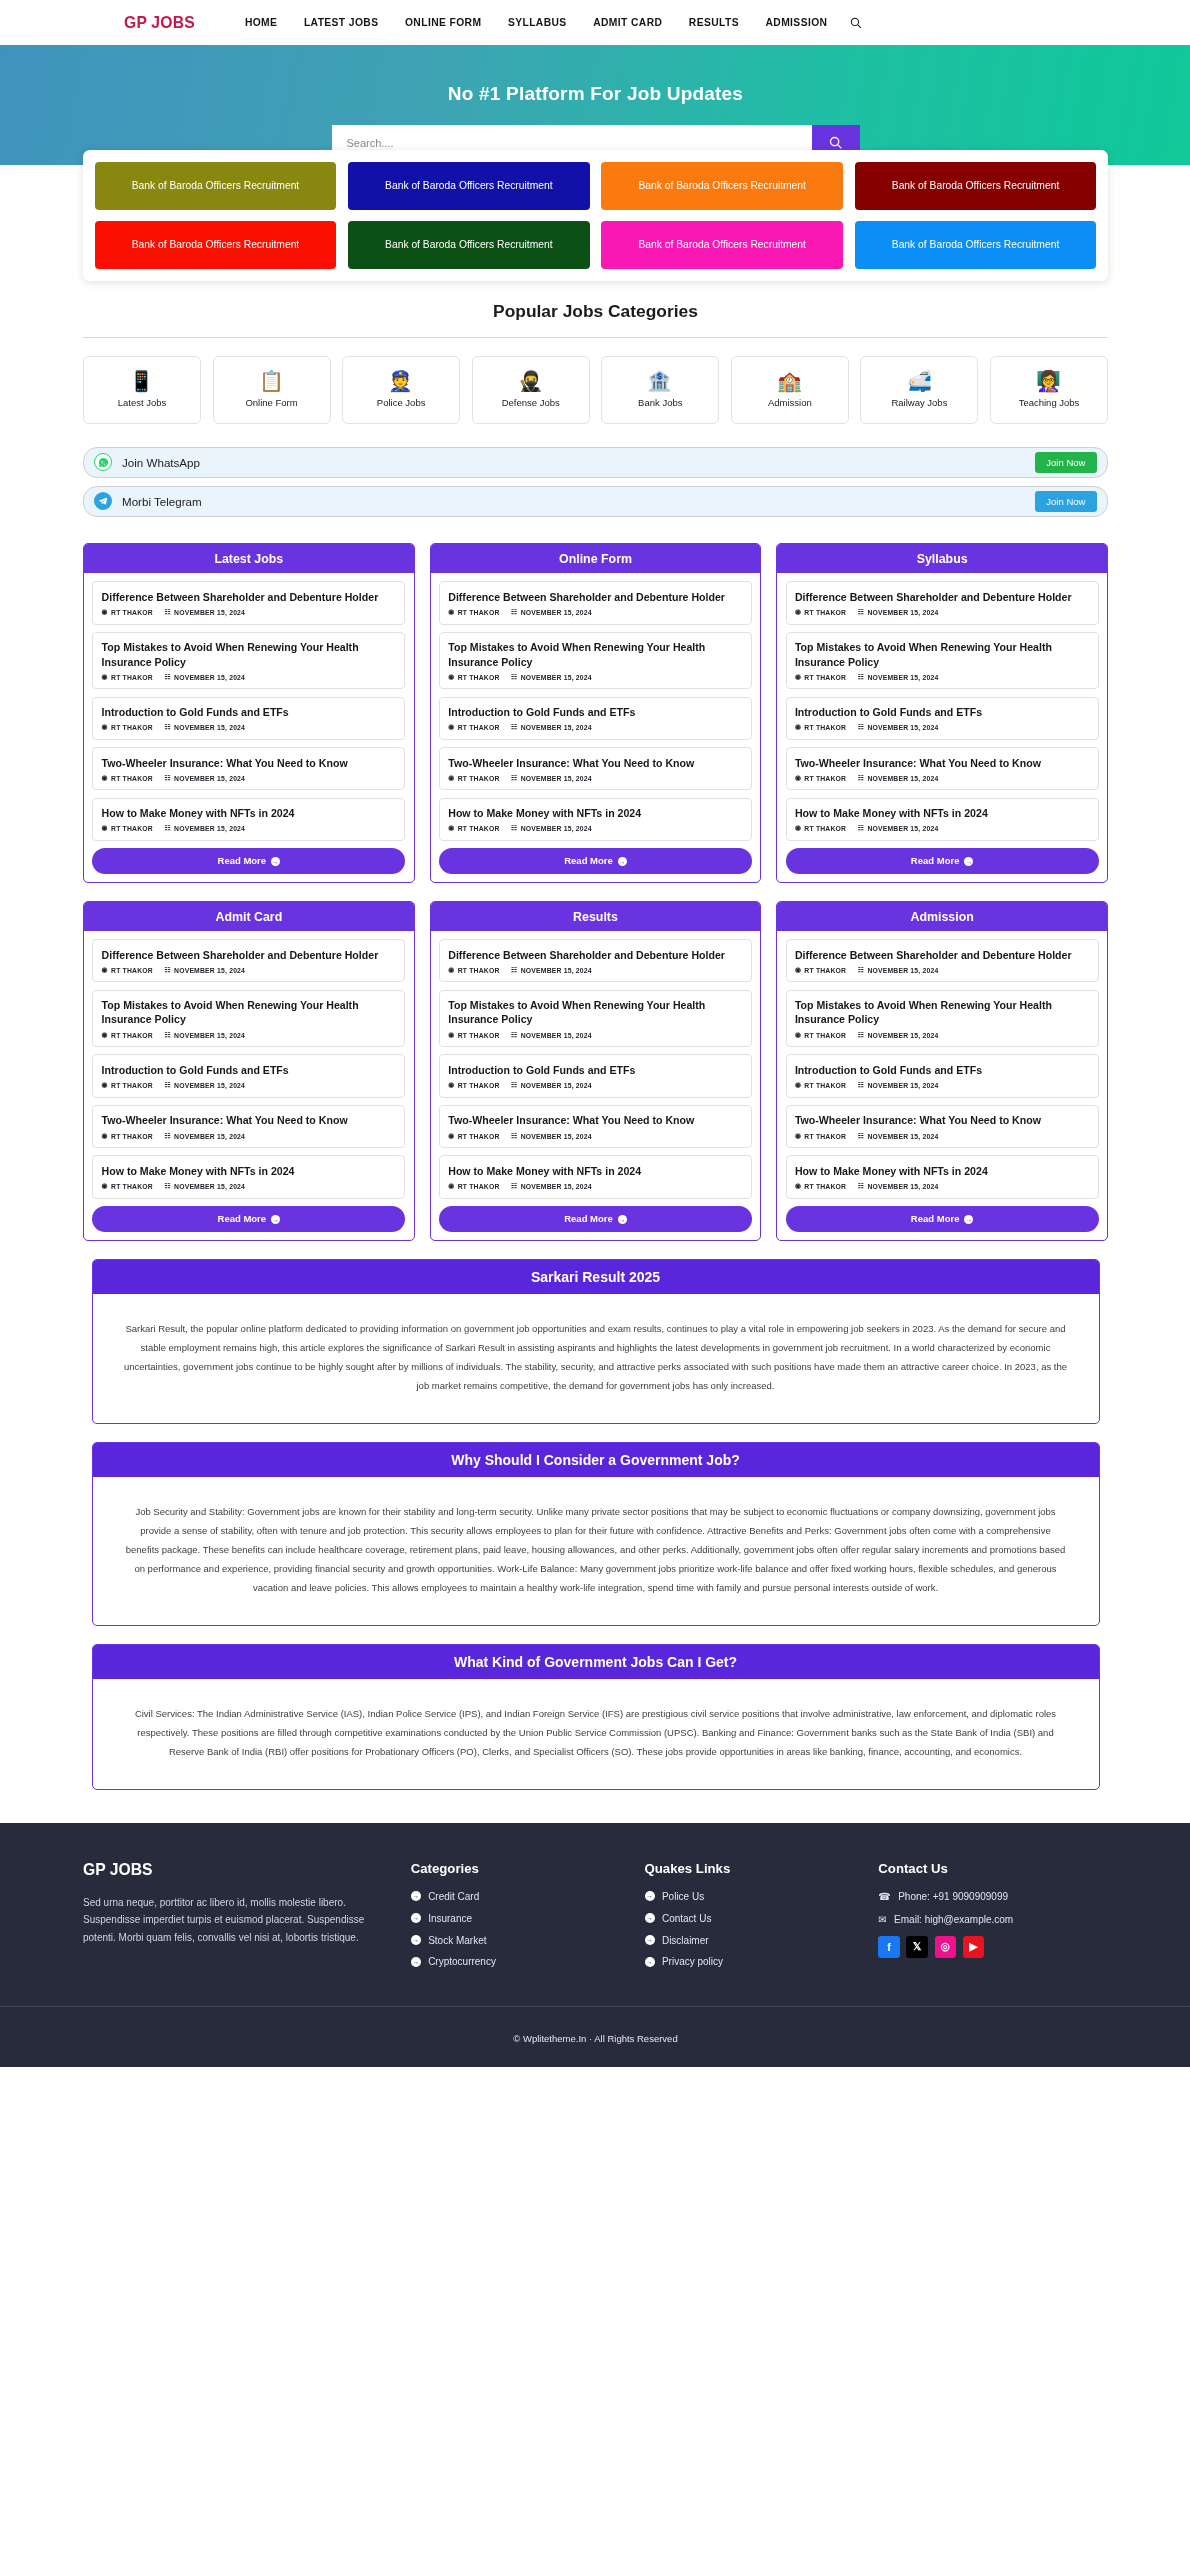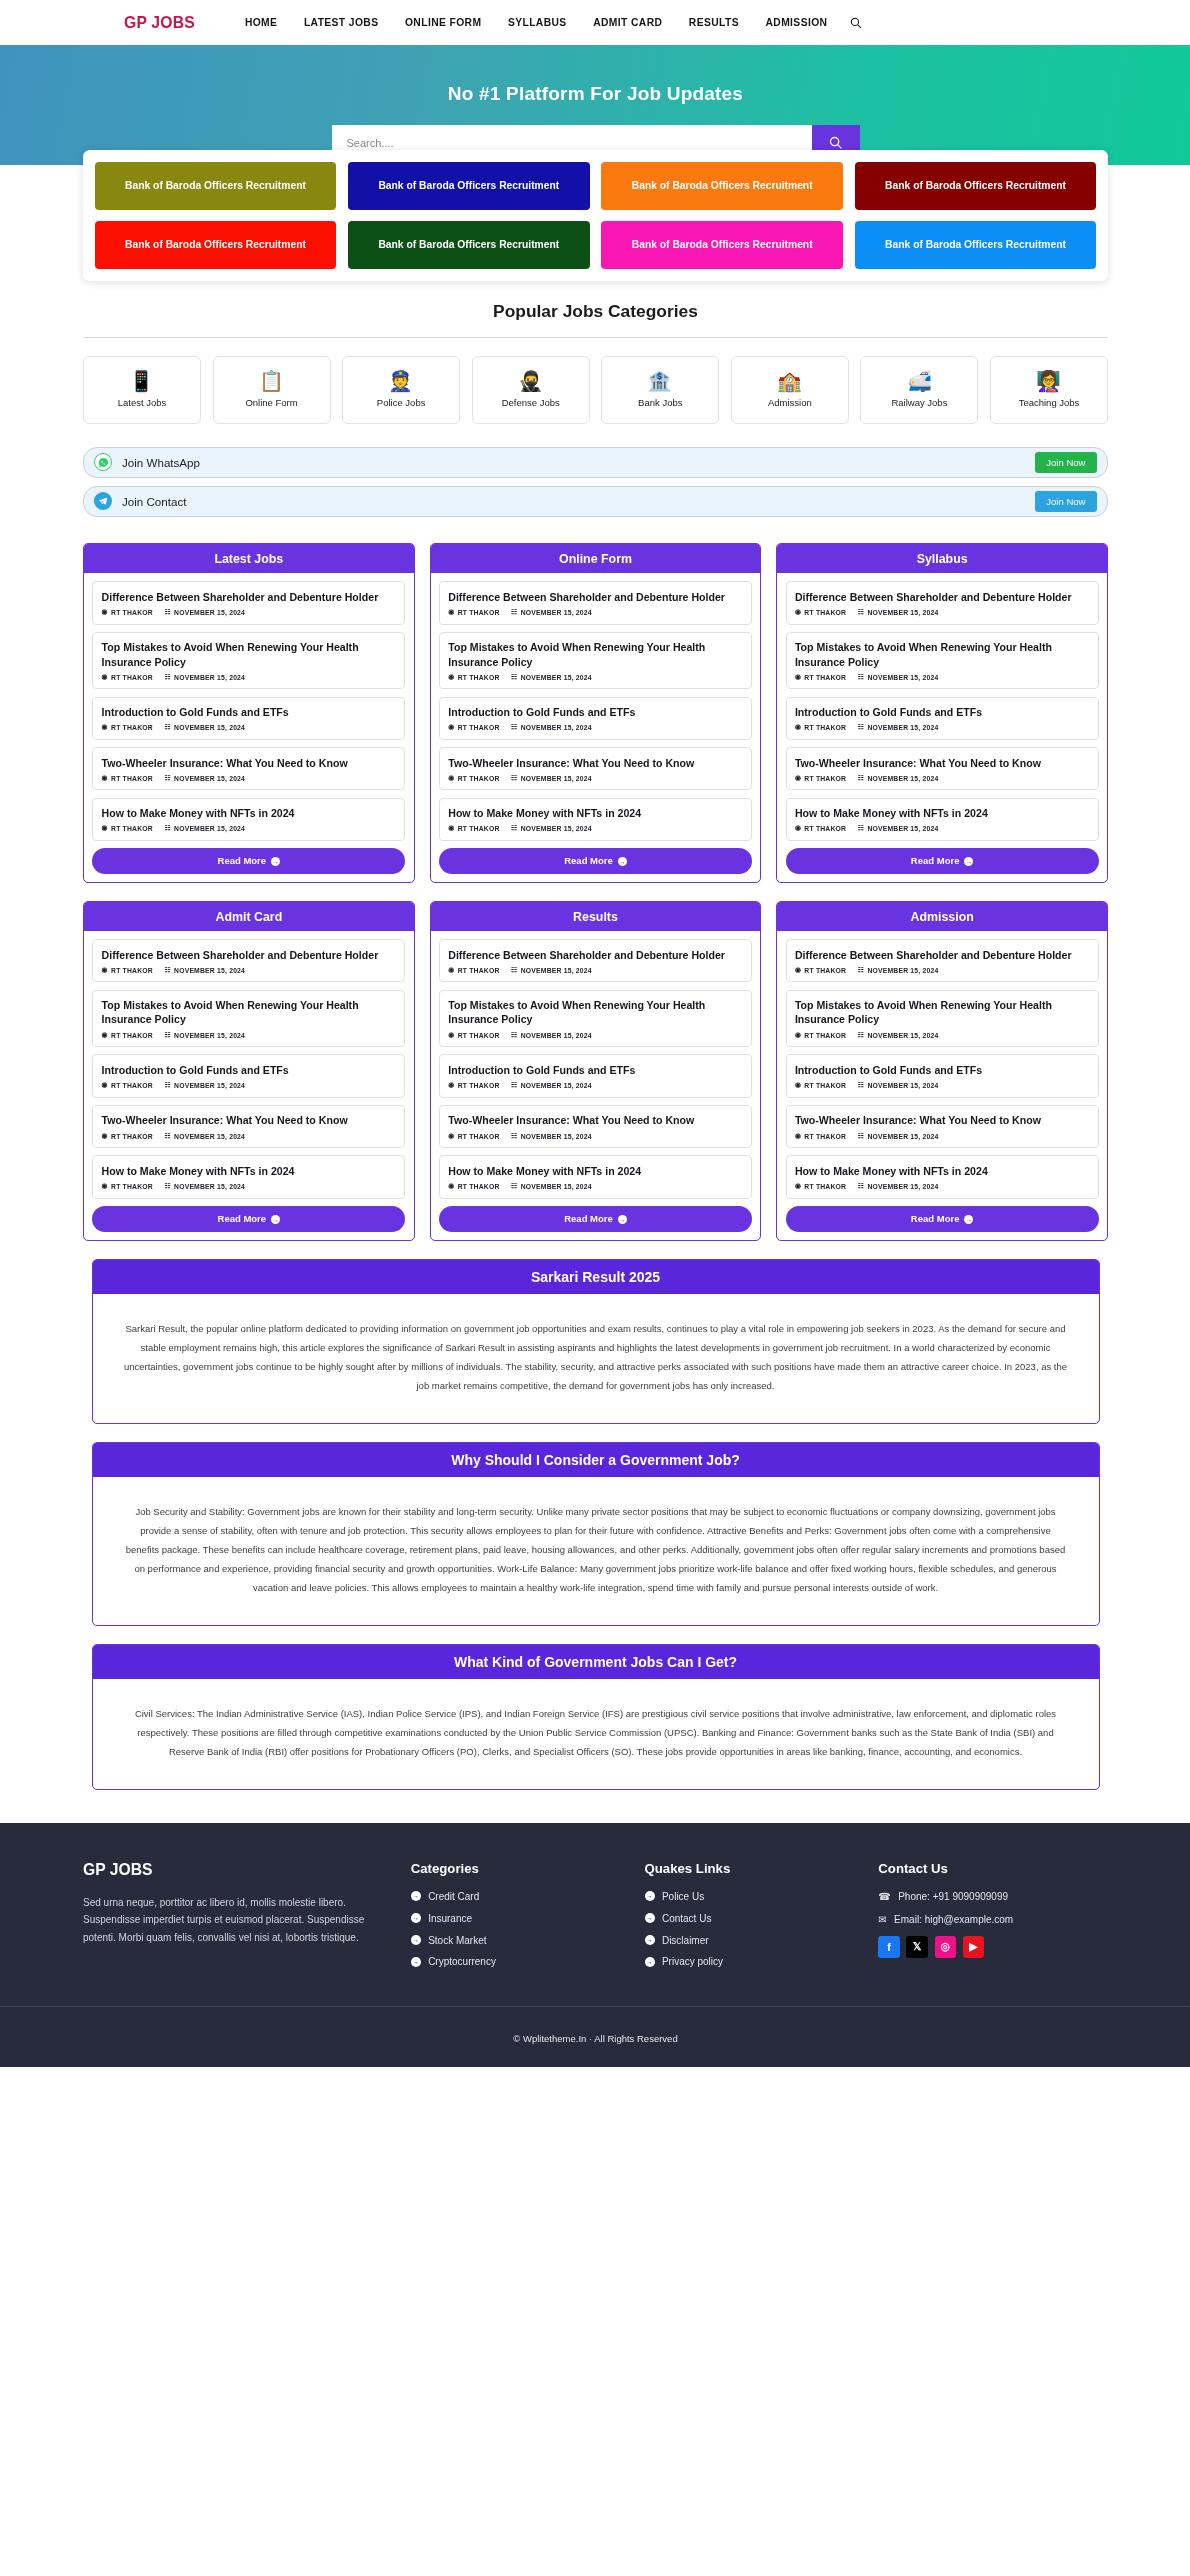--- a/index.html
+++ b/index.html
@@ -56,21 +56,21 @@
   
   .recruit-panel{
     width:1025px;margin:0 auto;background:#fff;border-radius:6.6px;
     box-shadow:0 1.7px 8.3px rgba(0,0,0,.12);
     padding:11.6px;position:relative;top:-15px;
   }
   .recruit-grid{display:grid;grid-template-columns:repeat(4,1fr);gap:11.6px;}
   .recruit-box{
     border-radius:4.1px;height:48px;display:flex;align-items:center;
     justify-content:center;text-align:center;color:#fff;font-size:10.3px;
-    font-weight:bold;line-height:1.35;padding:3.3px 8.3px;cursor:pointer;
+    font-weight:normal;line-height:1.35;padding:3.3px 8.3px;cursor:pointer;
   }
 
   
   .cats-section{width:1025px;margin:5px auto 0;}
   .section-title{
     text-align:center;font-size:17.4px;font-weight:bold;color:#1b1b1b;
     margin-bottom:15px;
   }
   .cats-divider{height:0.8px;background:#d8d8d8;margin-bottom:18px;}
   .cats-grid{display:grid;grid-template-columns:repeat(8,1fr);gap:11.6px;}
@@ -283,21 +283,21 @@
       </div>
       <div class="join-label">Join WhatsApp</div>
       <button class="join-btn wa">Join Now</button>
     </div>
     <div class="join-bar">
       <div class="join-ico tg">
         <svg width="10" height="10" viewBox="0 0 24 24" fill="#fff">
             <path d="M21.5 3.5L2.8 10.8c-1 .4-1 1 0 1.3l4.7 1.5 1.8 5.5c.2.6.5.7 1 .3l2.6-2.1 4.5 3.3c.8.5 1.4.2 1.6-.8l3-14c.2-1-.4-1.5-1.5-1.1zM8.9 13.9l9.5-6-7.8 7.2-.3 3z"></path>
           </svg>
       </div>
-      <div class="join-label">Join Contact</div>
+      <div class="join-label">Morbi Telegram</div>
       <button class="join-btn tg">Join Now</button>
     </div>
   </div>
 
   <div class="cards-wrap">
     <div class="cards-row">
         <div class="jcard">
           <div class="jcard-head">Latest Jobs</div>
           <div class="jcard-body">
             <div class="jitem">

